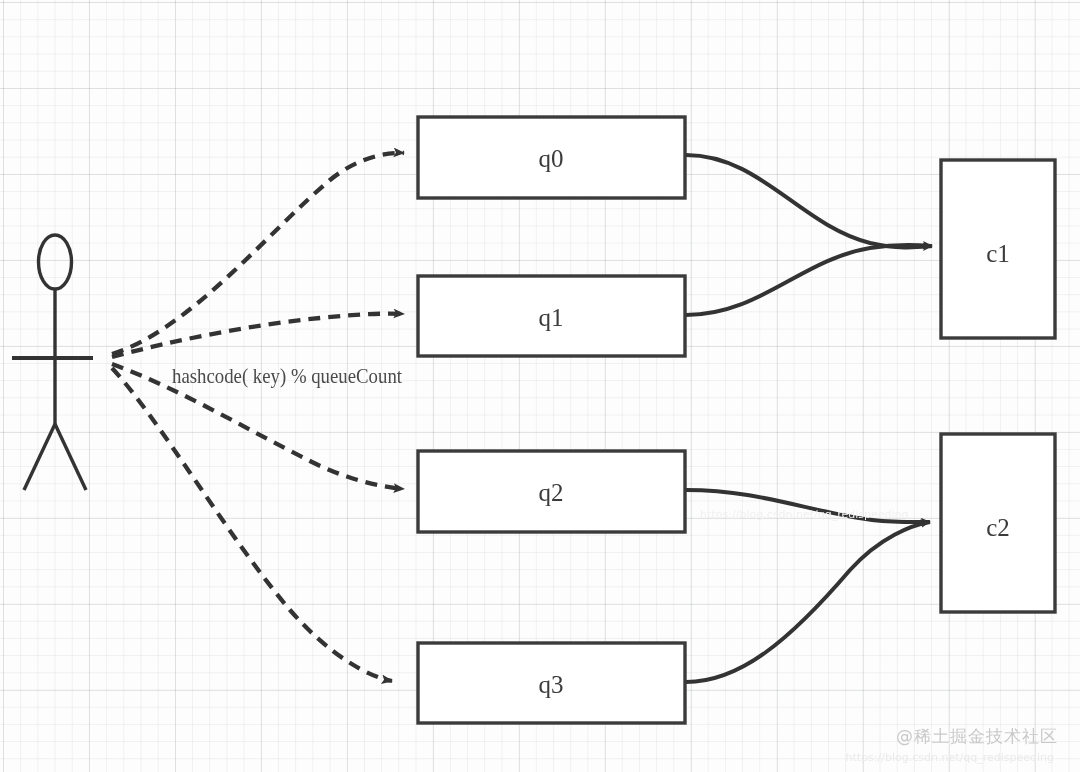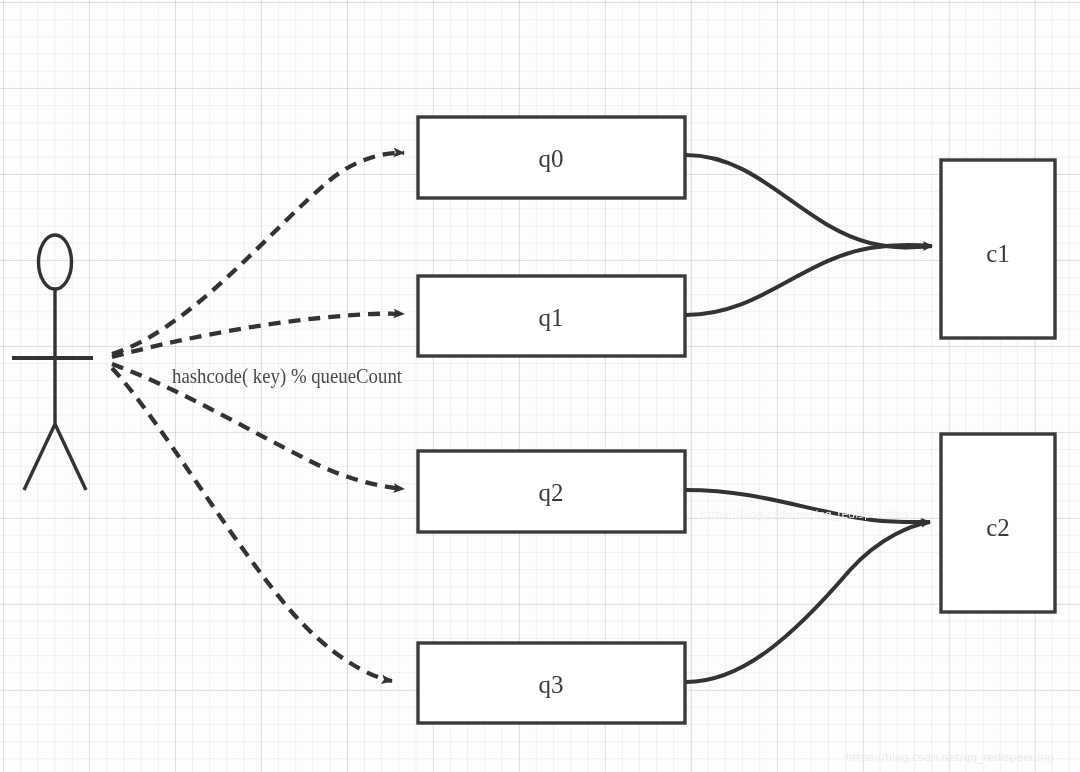--- a/index.html
+++ b/index.html
@@ -152,16 +152,17 @@
 
     <g>
       <rect x="941" y="434" width="114" height="178" fill="#ffffff" stroke="#3b3b3b" stroke-width="3.4"></rect>
       <text class="box-label" x="998" y="536" text-anchor="middle">c2</text>
     </g>
 
   </svg>
 
   <div class="wm-center">https://blog.csdn.net/qq_redispeeding</div>
 
+  <div class="wm-main">@稀土掘金技术社区</div>
 
   <div class="wm-sub">https://blog.csdn.net/qq_redispeeding</div>
 
 </div>
 
 </body></html>

